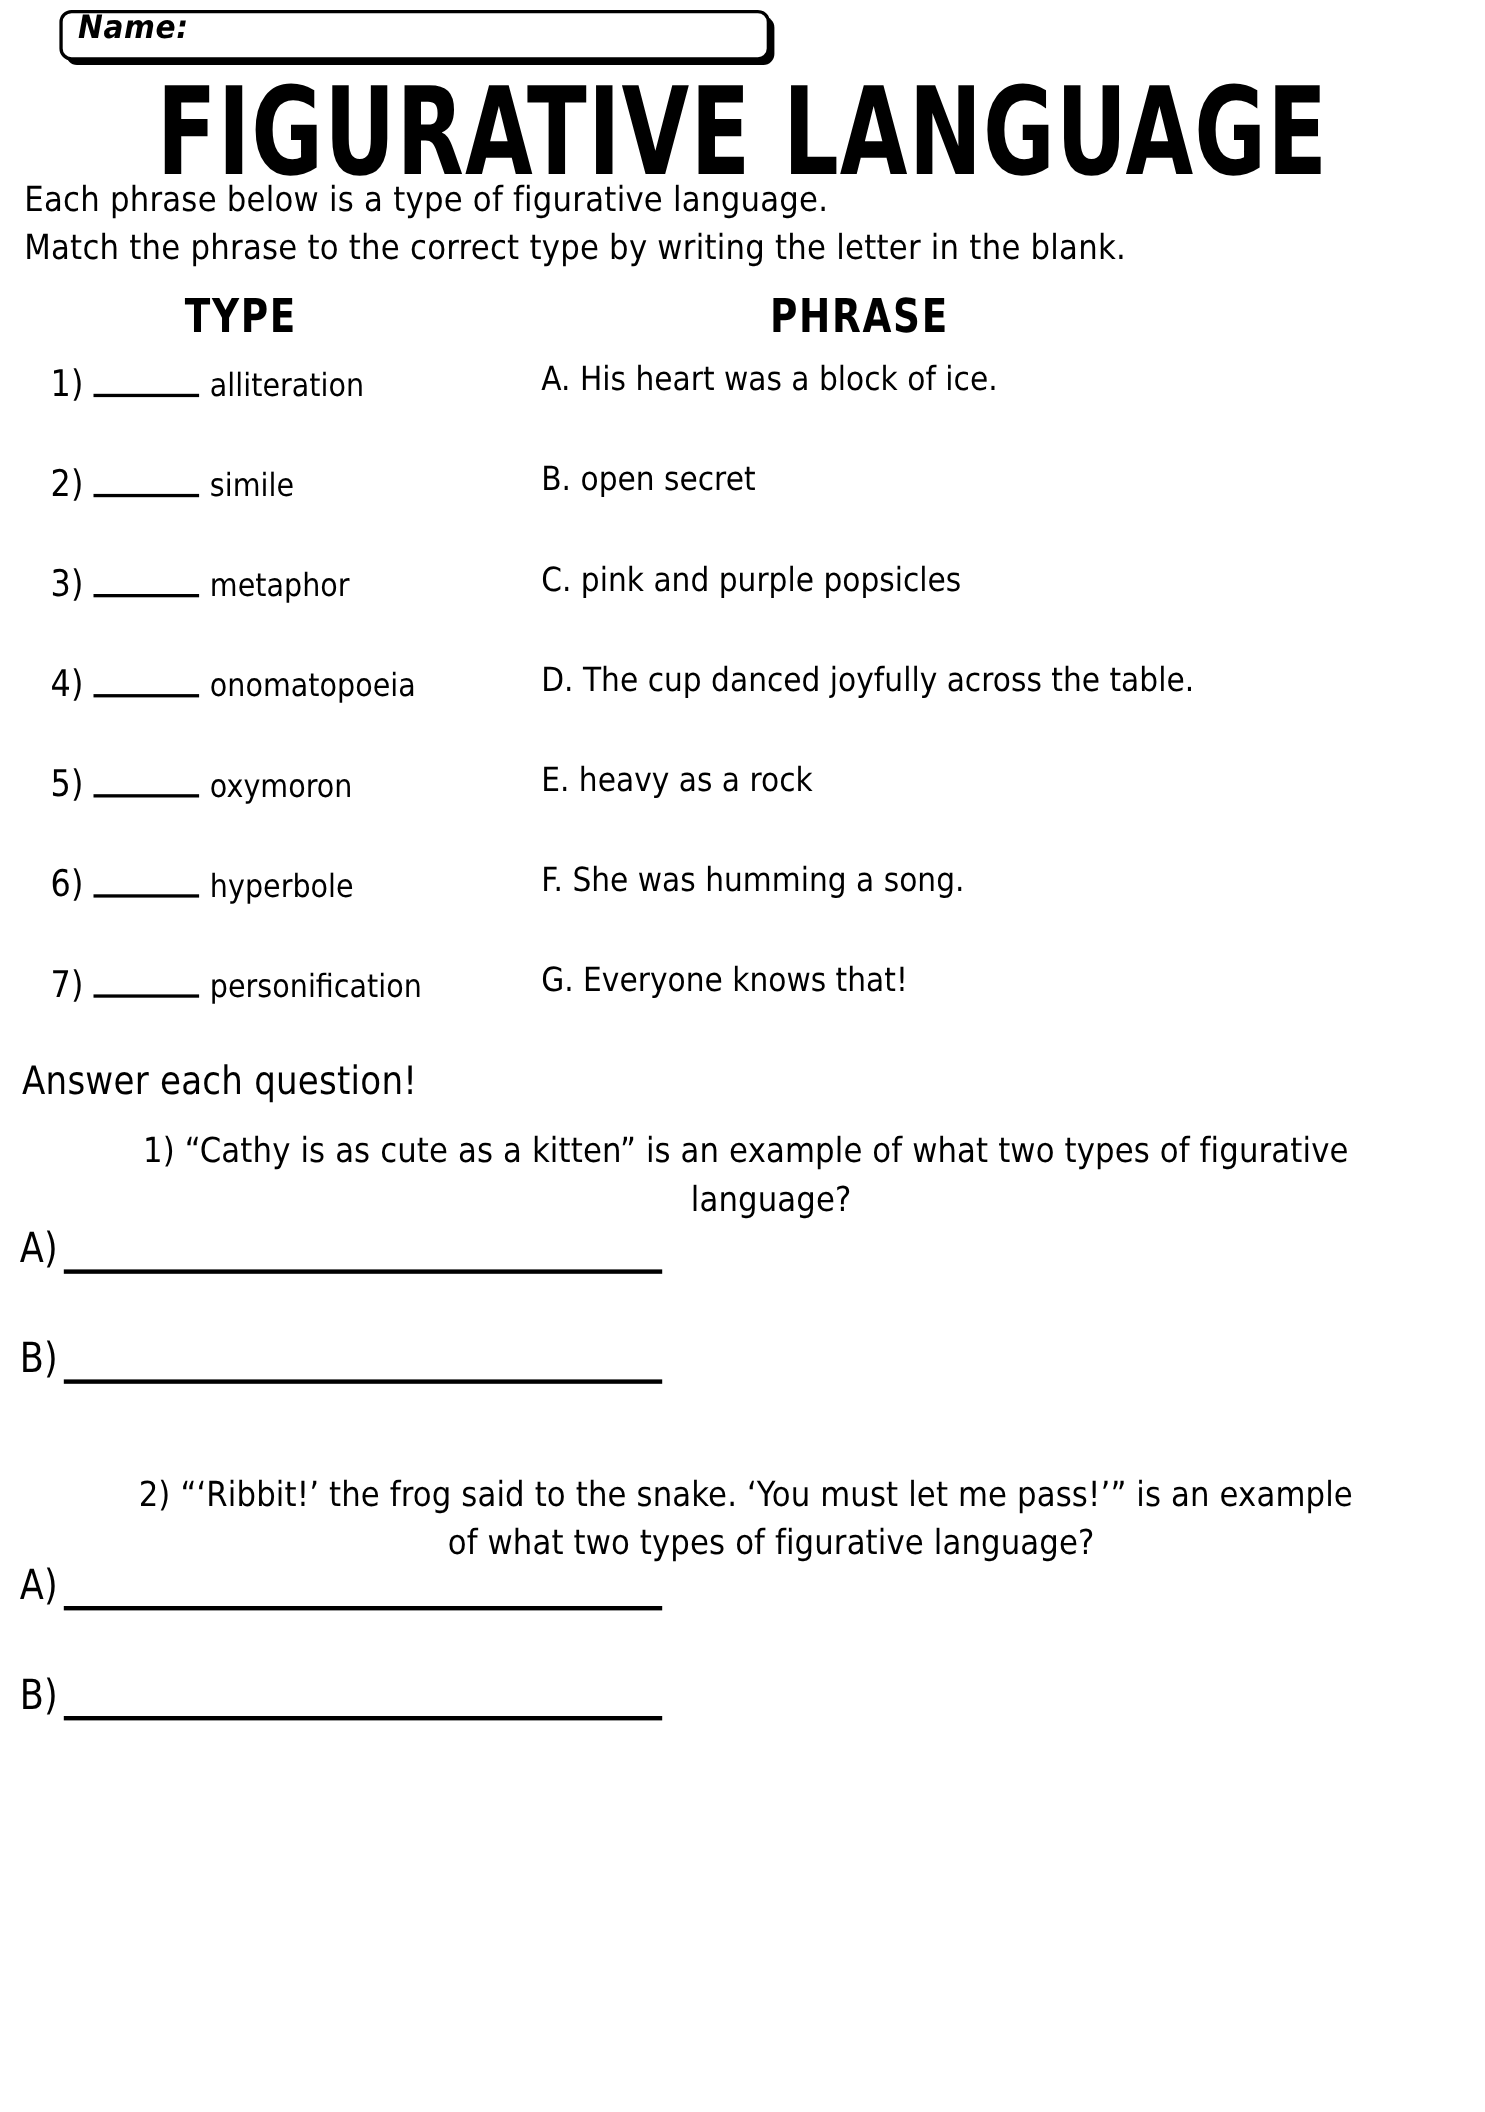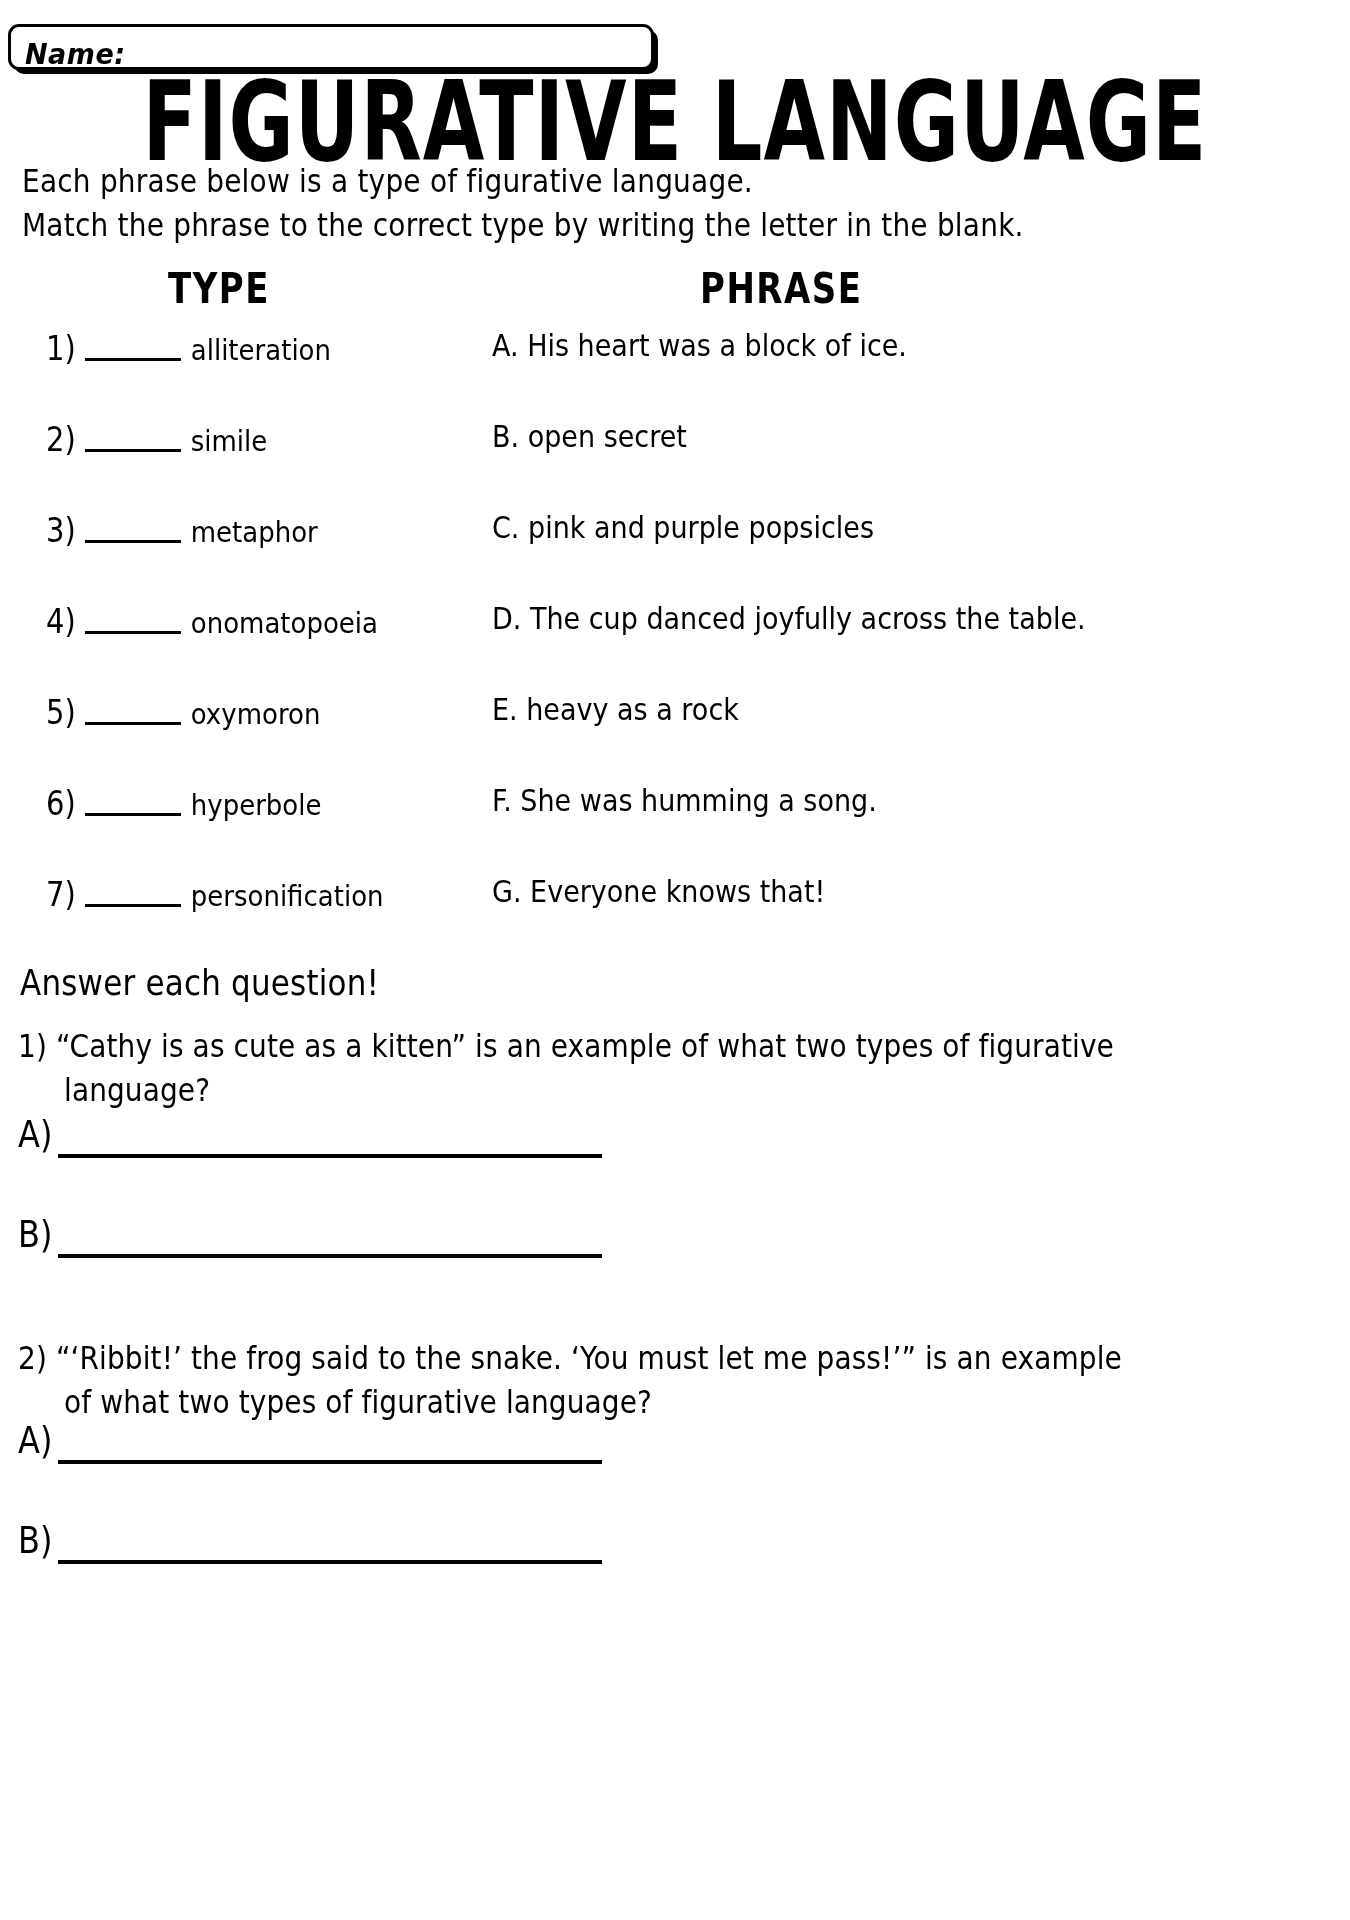--- a/index.html
+++ b/index.html
@@ -19,29 +19,30 @@
   
   .header-row {
     position: absolute;
     top: 8px;
     left: 8px;
     width: 1334px;
     height: 52px;
   }
   .field-box {
     position: absolute;
-    top: 16px;
+    top: 1px;
     height: 46px;
     box-sizing: border-box;
     border: 3px solid #000;
     border-radius: 11px;
     background: #fff;
     box-shadow: 5px 5px 0 -1px #000;
     display: flex;
-    align-items: flex-end;
+    align-items: flex-start;
+    margin-left: 46px;
   }
   .field-box.name-box {
     left: 0;
     width: 646px;
   }
   .field-box.date-box {
     left: 676px;
     width: 658px;
   }
   .field-label {
@@ -165,21 +166,21 @@
     top: 962px;
     left: 20px;
     font-family: "DejaVu Sans", sans-serif;
     font-size: 31px;
     letter-spacing: 0.2px;
     transform: scaleY(1.15);
     transform-origin: left top;
     white-space: nowrap;
   }
 
-  .question-block { position: absolute; left: 18px; width: 1320px; }
+  .question-block { position: absolute; left: 18px; width: 1320px; text-align: center; }
   .q1-block { top: 1022px; }
   .q2-block { top: 1334px; }
 
   .q-line {
     font-family: "DejaVu Sans", sans-serif;
     font-size: 28px;
     line-height: 44px;
     letter-spacing: 0.1px;
     transform: scaleY(1.12);
     transform-origin: left top;

